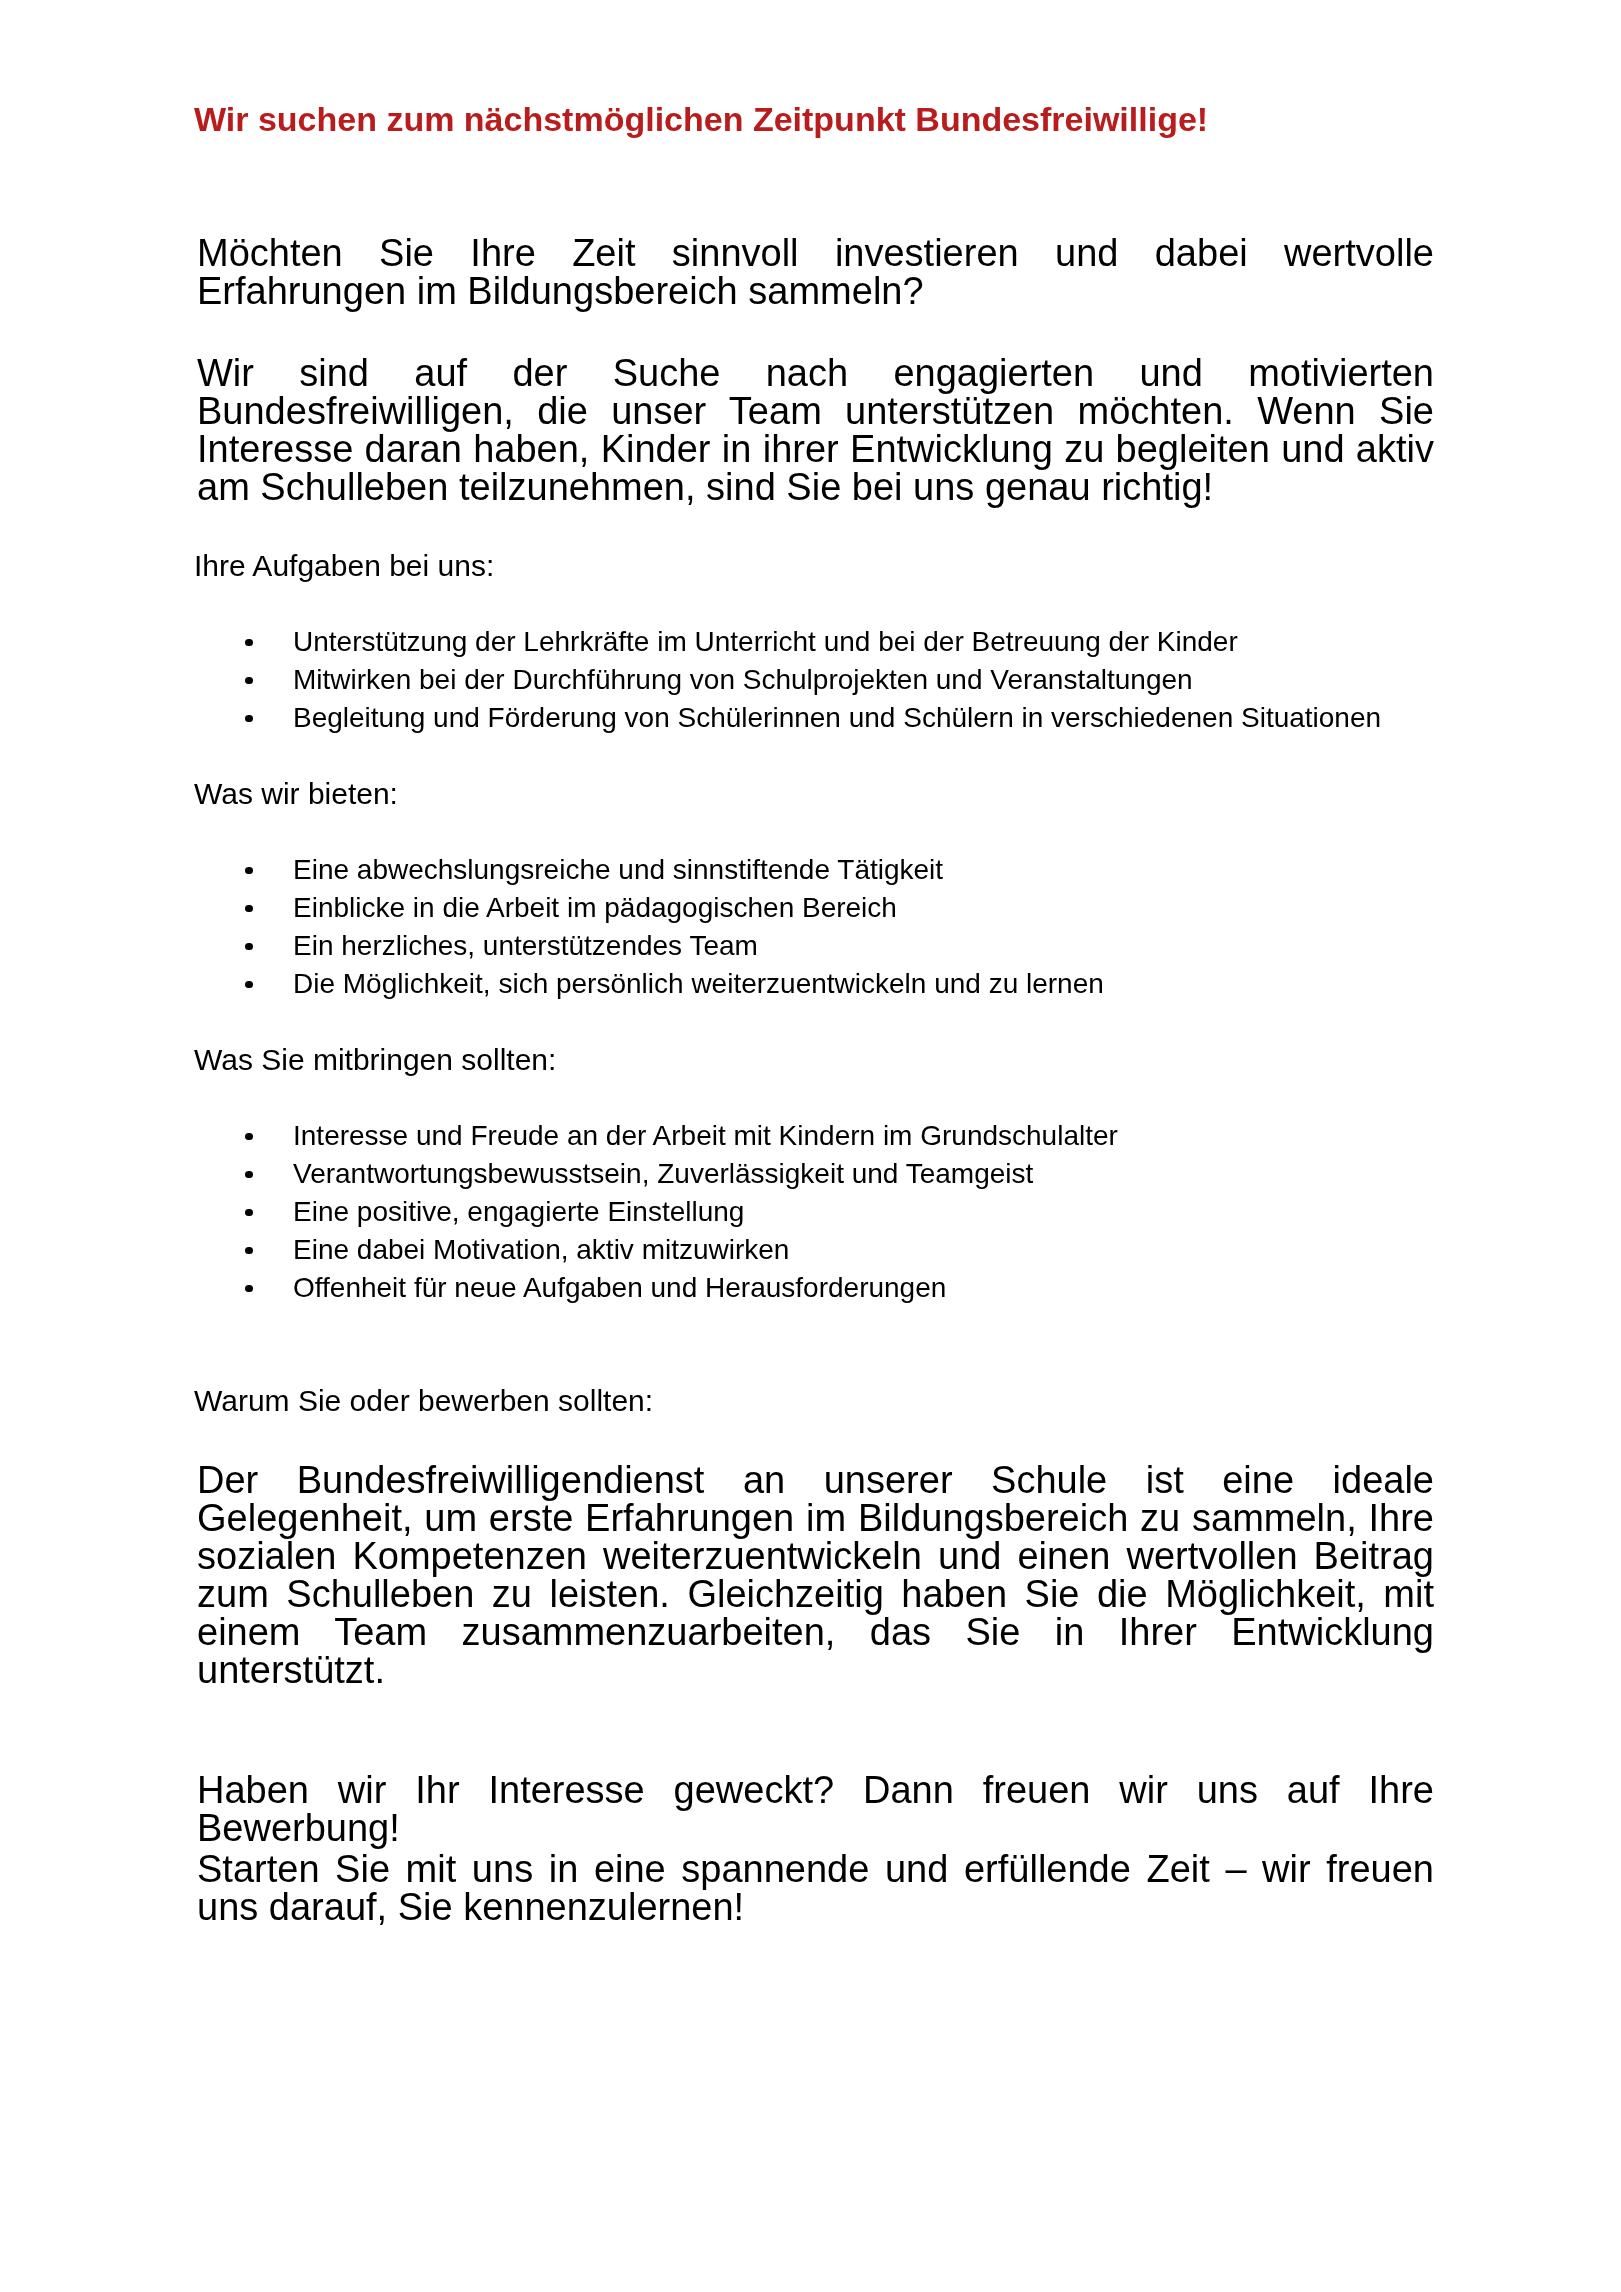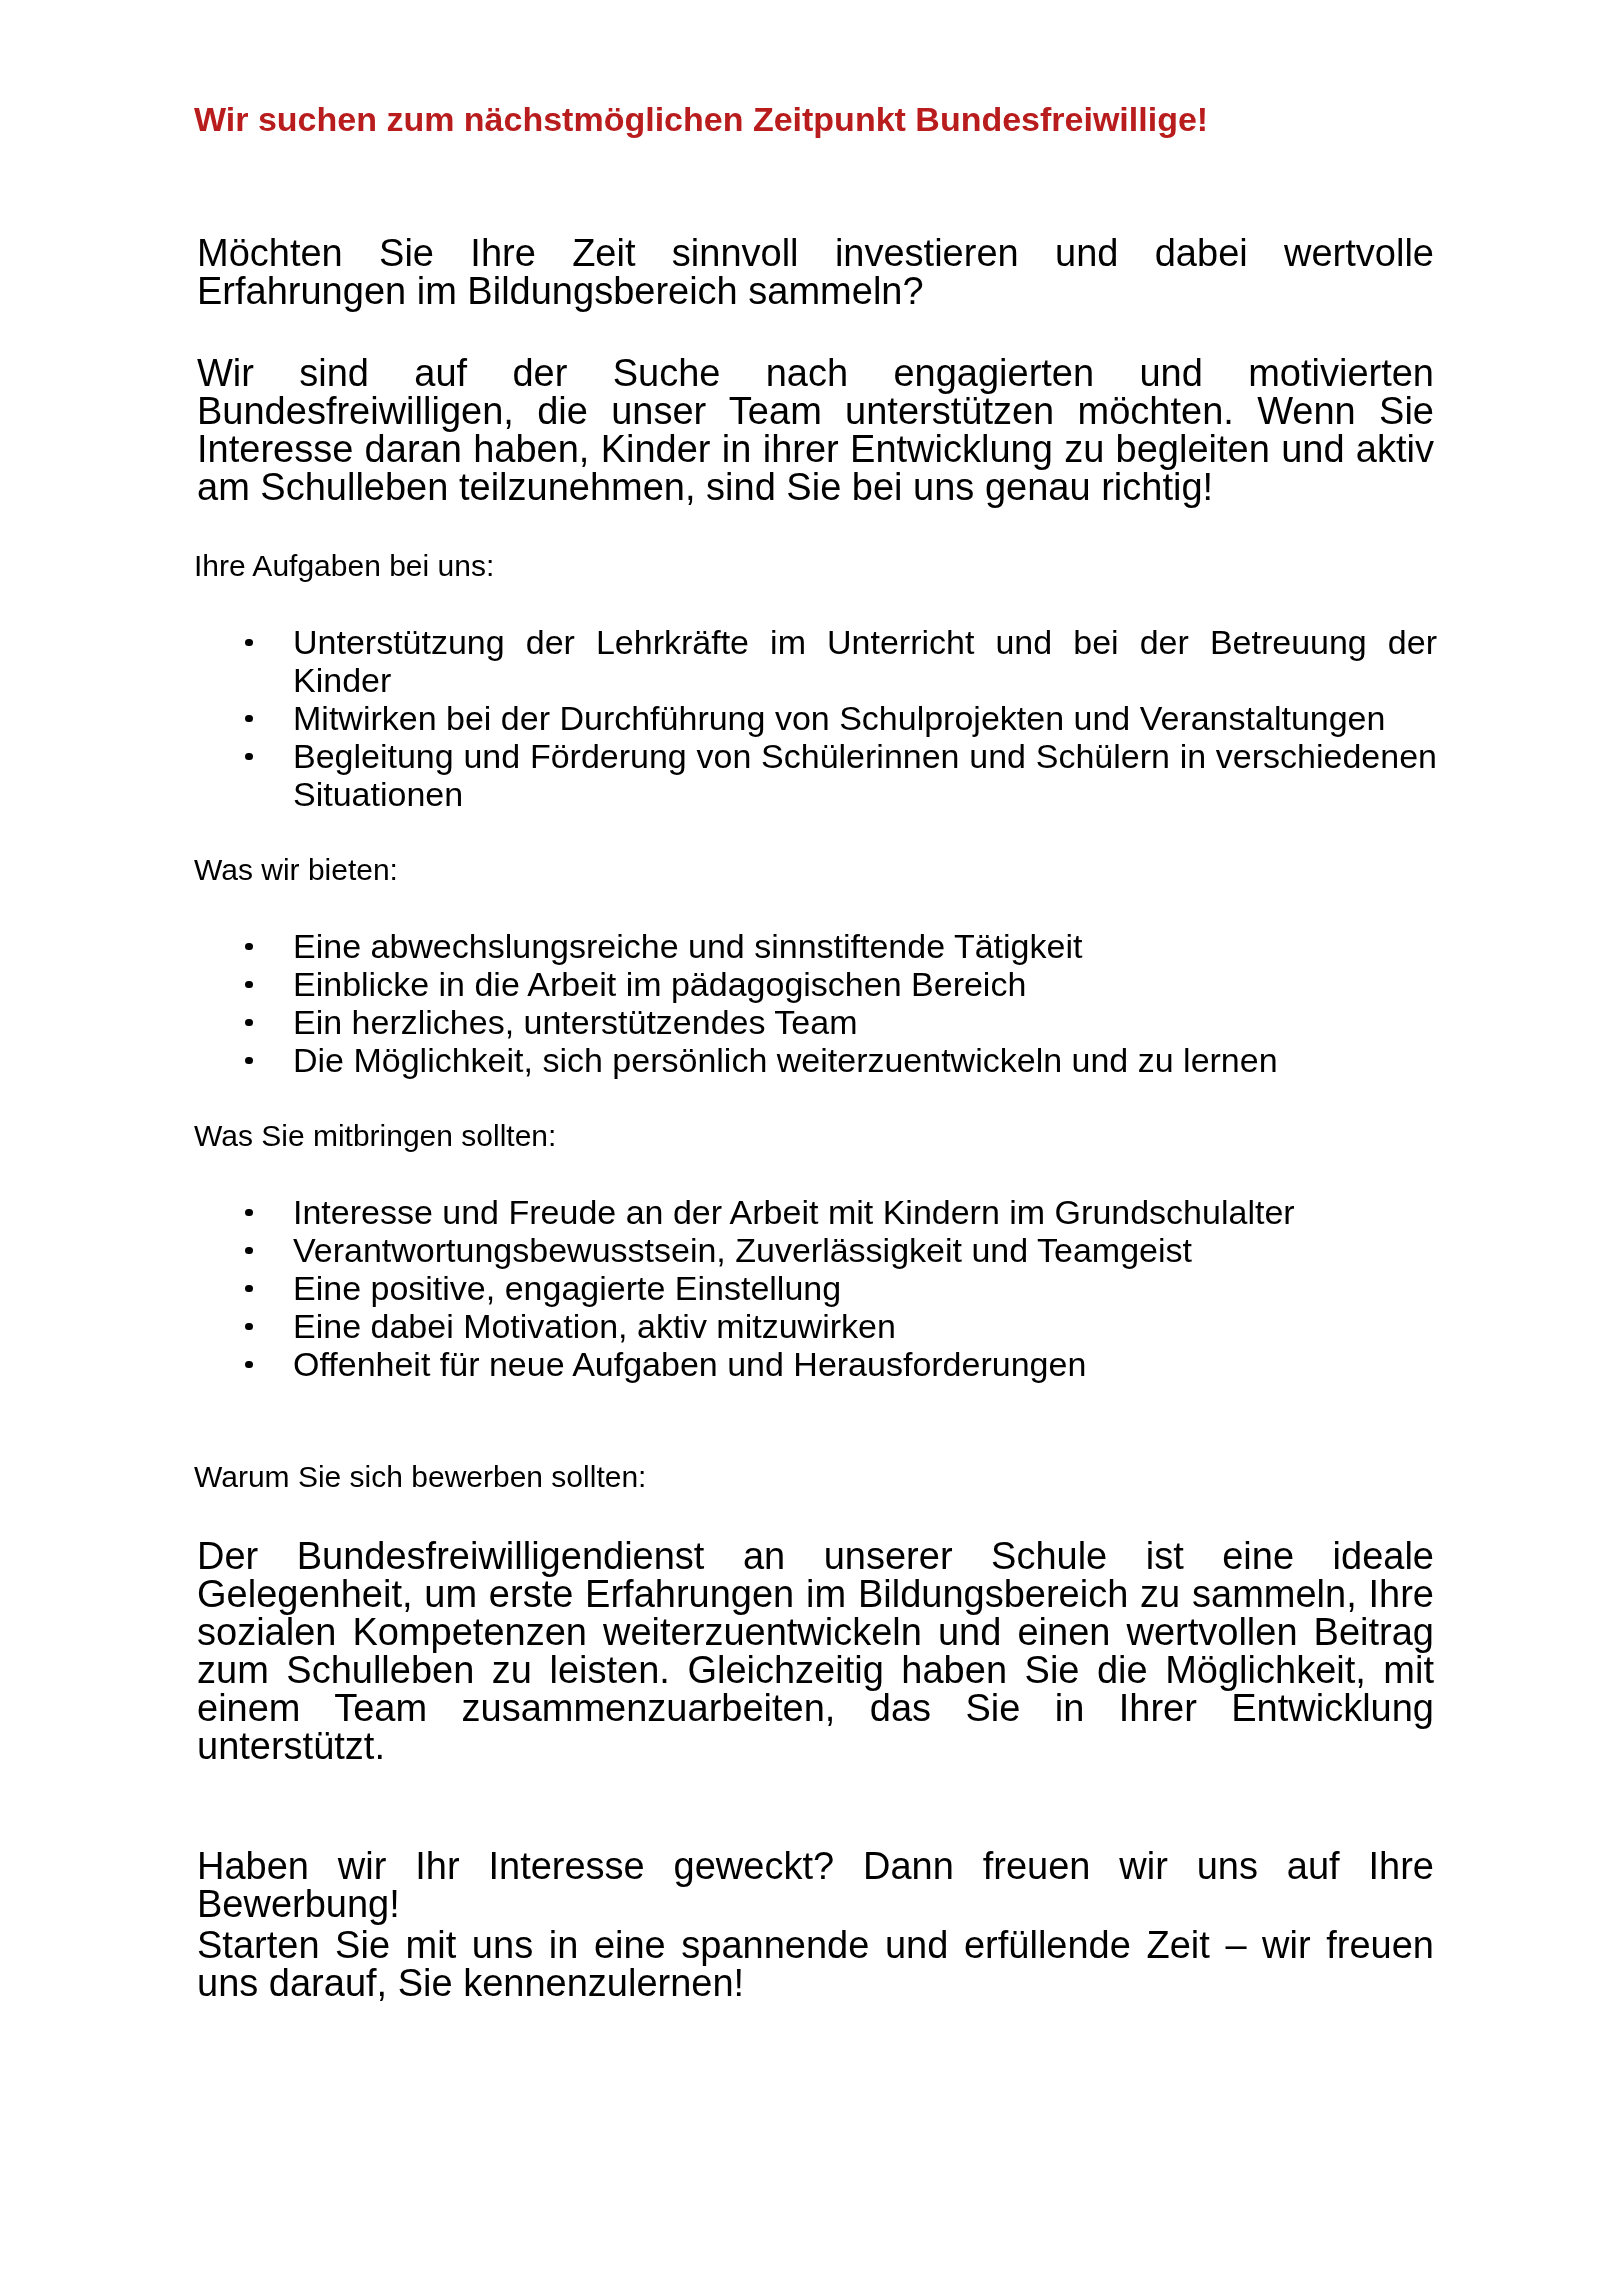--- a/index.html
+++ b/index.html
@@ -39,21 +39,21 @@
       line-height: 38px;
       margin: 0;
     }
     ul.bullets {
       list-style: none;
       margin: 0;
       padding: 0;
     }
     ul.bullets li {
       position: relative;
-      font-size: 34px;
+      font-size: 28px;
       line-height: 38px;
       padding-left: 99px;
       text-align: justify;
     }
     ul.bullets li .bullet-icon {
       position: absolute;
       left: 51px;
       top: 15.7px;
       width: 7.8px;
       height: 7.8px;
@@ -100,21 +100,21 @@
   <div class="gap"></div>
   <ul class="bullets">
     <li><span class="bullet-icon"></span><span>Interesse und Freude an der Arbeit mit Kindern im Grundschulalter</span></li>
     <li><span class="bullet-icon"></span><span>Verantwortungsbewusstsein, Zuverlässigkeit und Teamgeist</span></li>
     <li><span class="bullet-icon"></span><span>Eine positive, engagierte Einstellung</span></li>
     <li><span class="bullet-icon"></span><span>Eine dabei Motivation, aktiv mitzuwirken</span></li>
     <li><span class="bullet-icon"></span><span>Offenheit für neue Aufgaben und Herausforderungen</span></li>
   </ul>
   <div class="gap-lg"></div>
 
-  <p class="heading">Warum Sie sich bewerben sollten:</p>
+  <p class="heading">Warum Sie oder bewerben sollten:</p>
   <div class="gap"></div>
   <p class="para">Der Bundesfreiwilligendienst an unserer Schule ist eine ideale Gelegenheit, um erste Erfahrungen im Bildungsbereich zu sammeln, Ihre sozialen Kompetenzen weiterzuentwickeln und einen wertvollen Beitrag zum Schulleben zu leisten. Gleichzeitig haben Sie die Möglichkeit, mit einem Team zusammenzuarbeiten, das Sie in Ihrer Entwicklung unterstützt.</p>
   <div class="gap"></div>
 
   <div class="gap"></div>
   <p class="para">Haben wir Ihr Interesse geweckt? Dann freuen wir uns auf Ihre Bewerbung!</p>
   <p class="para">Starten Sie mit uns in eine spannende und erfüllende Zeit – wir freuen uns darauf, Sie kennenzulernen!</p>
 </div>
 
 

